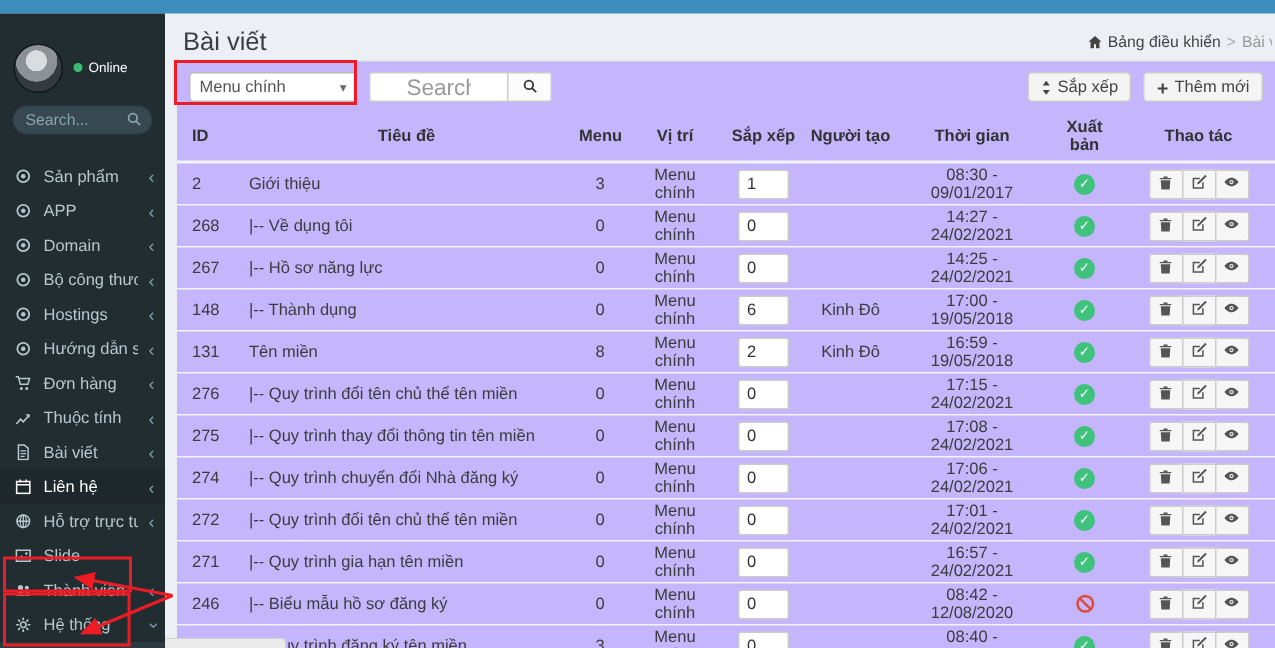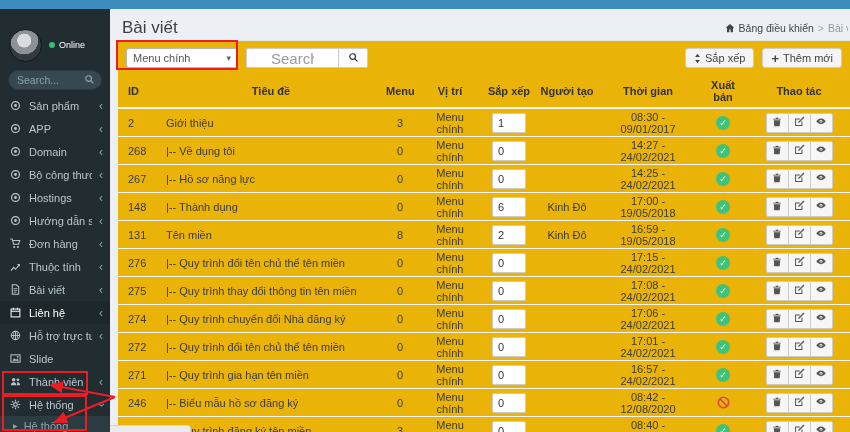--- a/index.html
+++ b/index.html
@@ -9,21 +9,21 @@
   
   .topbar{position:absolute;left:0;top:0;width:850px;height:9px;background:#3c8dbc;}
 
   
   .sidebar{position:absolute;left:0;top:9px;width:110px;height:423px;background:#222d32;color:#b8c7ce;overflow:hidden;}
   .user-panel{display:flex;align-items:center;gap:7px;padding:18px 8px 2px 9px;height:36px;}
   .avatar{width:31px;height:31px;border-radius:50%;flex:0 0 auto;border:1px solid #11181c;
     background:radial-gradient(circle at 46% 34%,#d9dddf 0 26%,#8d9296 27% 52%,#343b40 53% 100%);}
   .status{display:flex;align-items:center;gap:4px;font-size:9px;color:#fff;}
   .dot{width:6px;height:6px;border-radius:50%;background:#3dbd73;}
-  .sidebar-search{margin:5px 8px 4px;display:flex;align-items:center;background:#374850;border:1px solid #2b3940;border-radius:10px;height:18px;overflow:hidden;}
+  .sidebar-search{margin:5px 8px 16px;display:flex;align-items:center;background:#374850;border:1px solid #2b3940;border-radius:10px;height:18px;overflow:hidden;}
   .sidebar-search input{flex:1;min-width:0;background:transparent;border:0;outline:none;color:#ccc;font-size:10.5px;padding:0 0 0 8px;font-family:inherit;}
   .sidebar-search input::placeholder{color:#8aa4af;}
   .sidebar-search button{width:24px;height:18px;border:0;background:transparent;color:#8aa4af;display:flex;align-items:center;justify-content:center;padding:0;cursor:pointer;}
   .menu{display:flex;flex-direction:column;justify-content:flex-end;}
   .menu-item{height:23px;display:flex;align-items:center;gap:7px;padding:0 7px 0 9px;font-size:11px;cursor:pointer;color:#b8c7ce;}
   .menu-item.active{background:#1e282c;color:#fff;}
   .menu-item .ic{width:13px;display:flex;justify-content:center;align-items:center;flex:0 0 auto;}
   .menu-item .lbl{flex:1;white-space:nowrap;overflow:hidden;}
   .chev{font-size:12px;color:#8aa4af;line-height:1;}
   .chev.down{display:inline-block;transform:rotate(-90deg);}
@@ -34,21 +34,21 @@
   
   .content{position:absolute;left:110px;top:9px;width:740px;height:423px;}
   .content-header{position:relative;height:31px;}
   .content-header h1{margin:0;padding:9px 0 0 12px;font-size:17px;font-weight:400;color:#3b3f45;}
   .breadcrumb{position:absolute;right:2px;top:13px;display:flex;align-items:center;gap:4px;font-size:10.5px;color:#444;white-space:nowrap;}
   .breadcrumb .home-ic{color:#444;display:flex;align-items:center;}
   .breadcrumb a{color:#444;text-decoration:none;}
   .breadcrumb .sep{color:#a8a8a8;}
   .breadcrumb .current{color:#999;max-width:20px;overflow:hidden;}
 
-  .box{position:absolute;left:8px;top:31px;width:732px;height:392px;background:#eab308;border-top:1px solid #e0e5ea;box-shadow:0 1px 1px rgba(0,0,0,.05);}
+  .box{position:absolute;left:8px;top:31px;width:732px;height:392px;background:#c4b5fd;border-top:1px solid #e0e5ea;box-shadow:0 1px 1px rgba(0,0,0,.05);}
   .box-header{display:flex;align-items:center;gap:8px;padding:6px 8px;height:22px;}
   .select{width:112px;height:20px;box-sizing:border-box;border:1px solid #b9b9b9;border-radius:3px;background:#fff;display:flex;align-items:center;justify-content:space-between;padding:0 6px;font-size:11px;color:#555;cursor:pointer;}
   .select .sel-caret{color:#666;font-size:9px;}
   .search-group{display:flex;height:20px;}
   .search-group input{width:92px;box-sizing:border-box;height:20px;border:1px solid #ccc;border-right:0;border-radius:2px 0 0 2px;padding:0 24px;font-size:15px;color:#333;outline:none;font-family:inherit;}
   .search-group input::placeholder{color:#999;}
   .search-group button{width:30px;height:20px;box-sizing:border-box;border:1px solid #ccc;border-radius:0 2px 2px 0;background:#fcfcfc;color:#333;display:flex;align-items:center;justify-content:center;padding:0;cursor:pointer;}
   .spacer{flex:1;}
   .btn{height:20px;box-sizing:border-box;border:1px solid #ccc;border-radius:3px;background:#f4f4f4;color:#444;font-size:11px;display:flex;align-items:center;gap:4px;padding:0 8px;cursor:pointer;font-family:inherit;white-space:nowrap;}
   .btn .bic{display:flex;align-items:center;}

